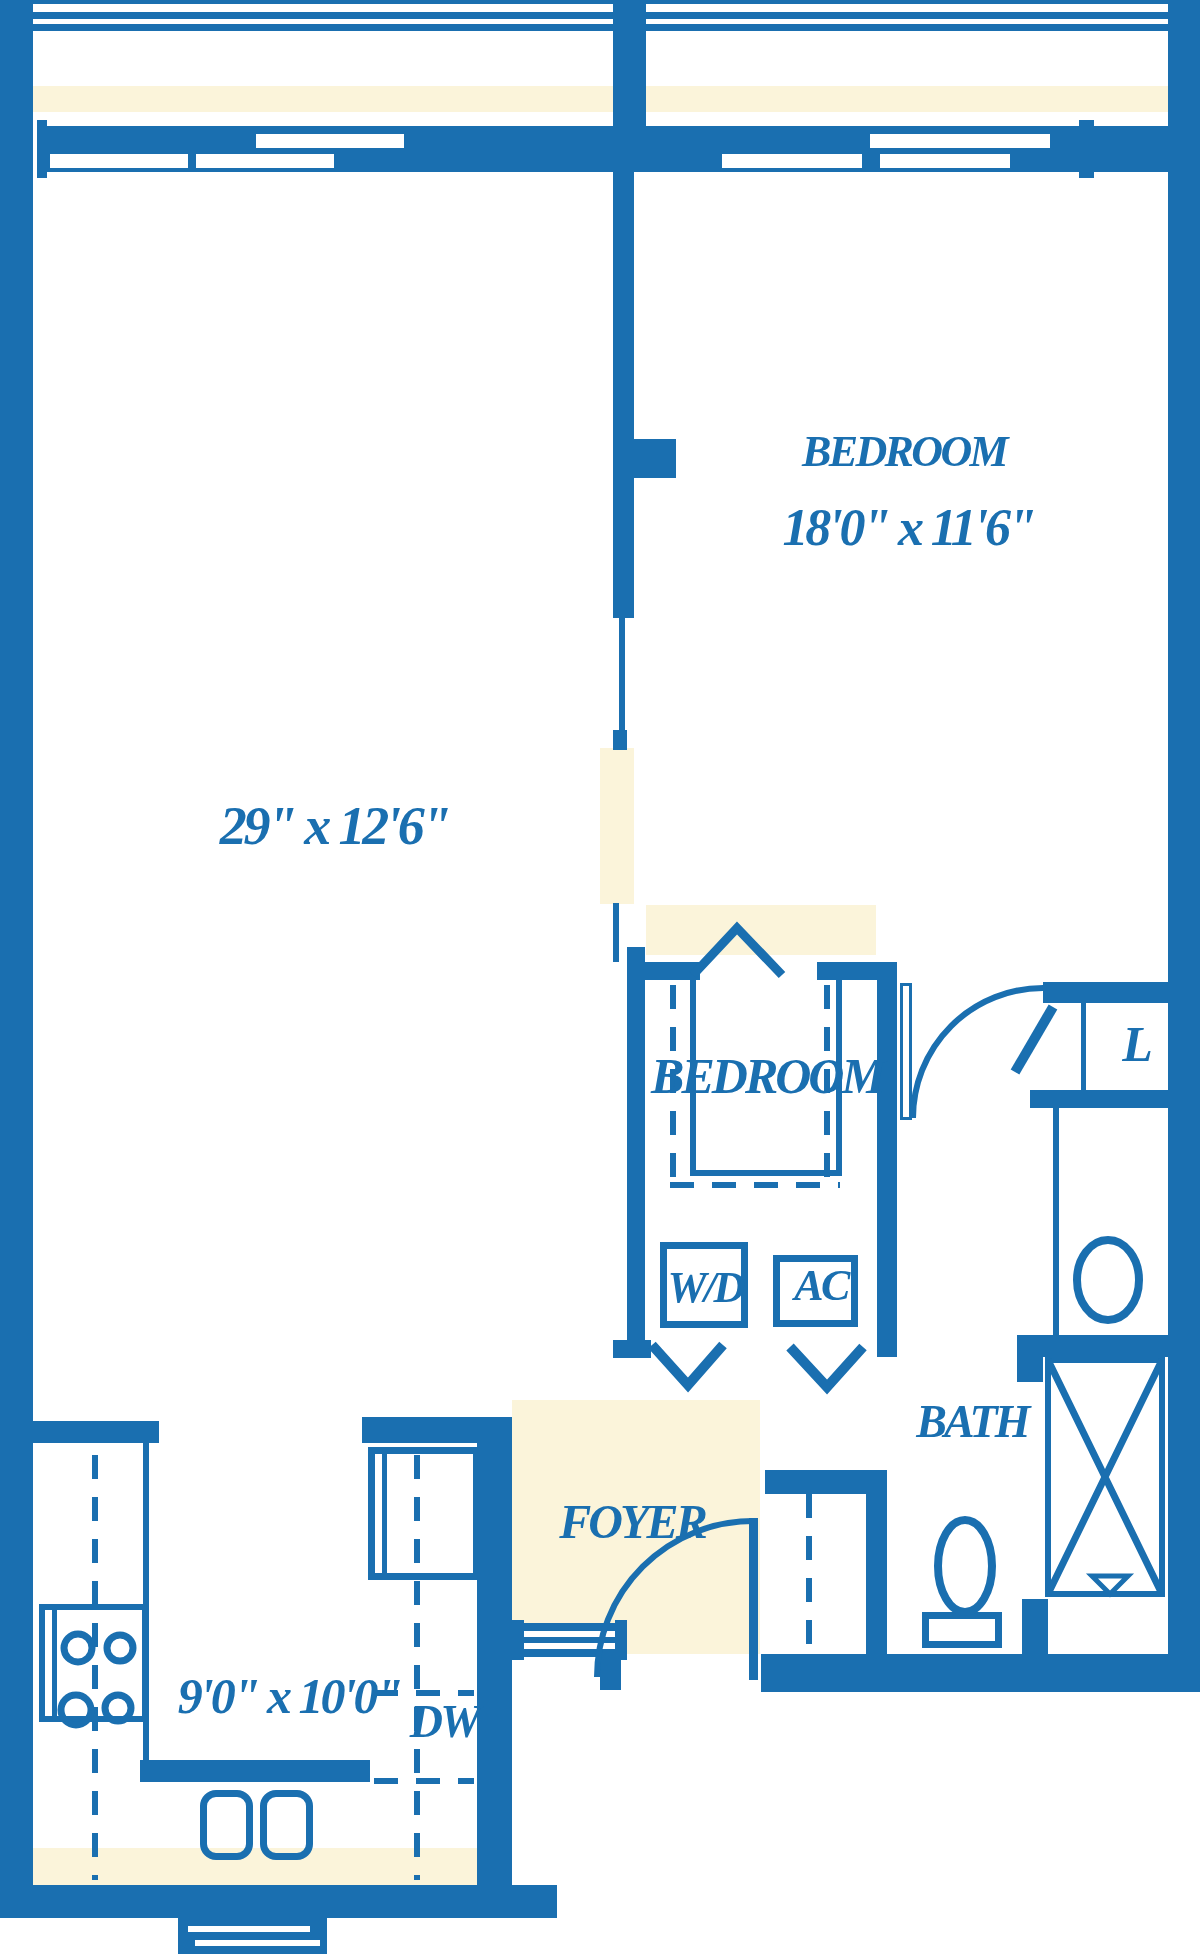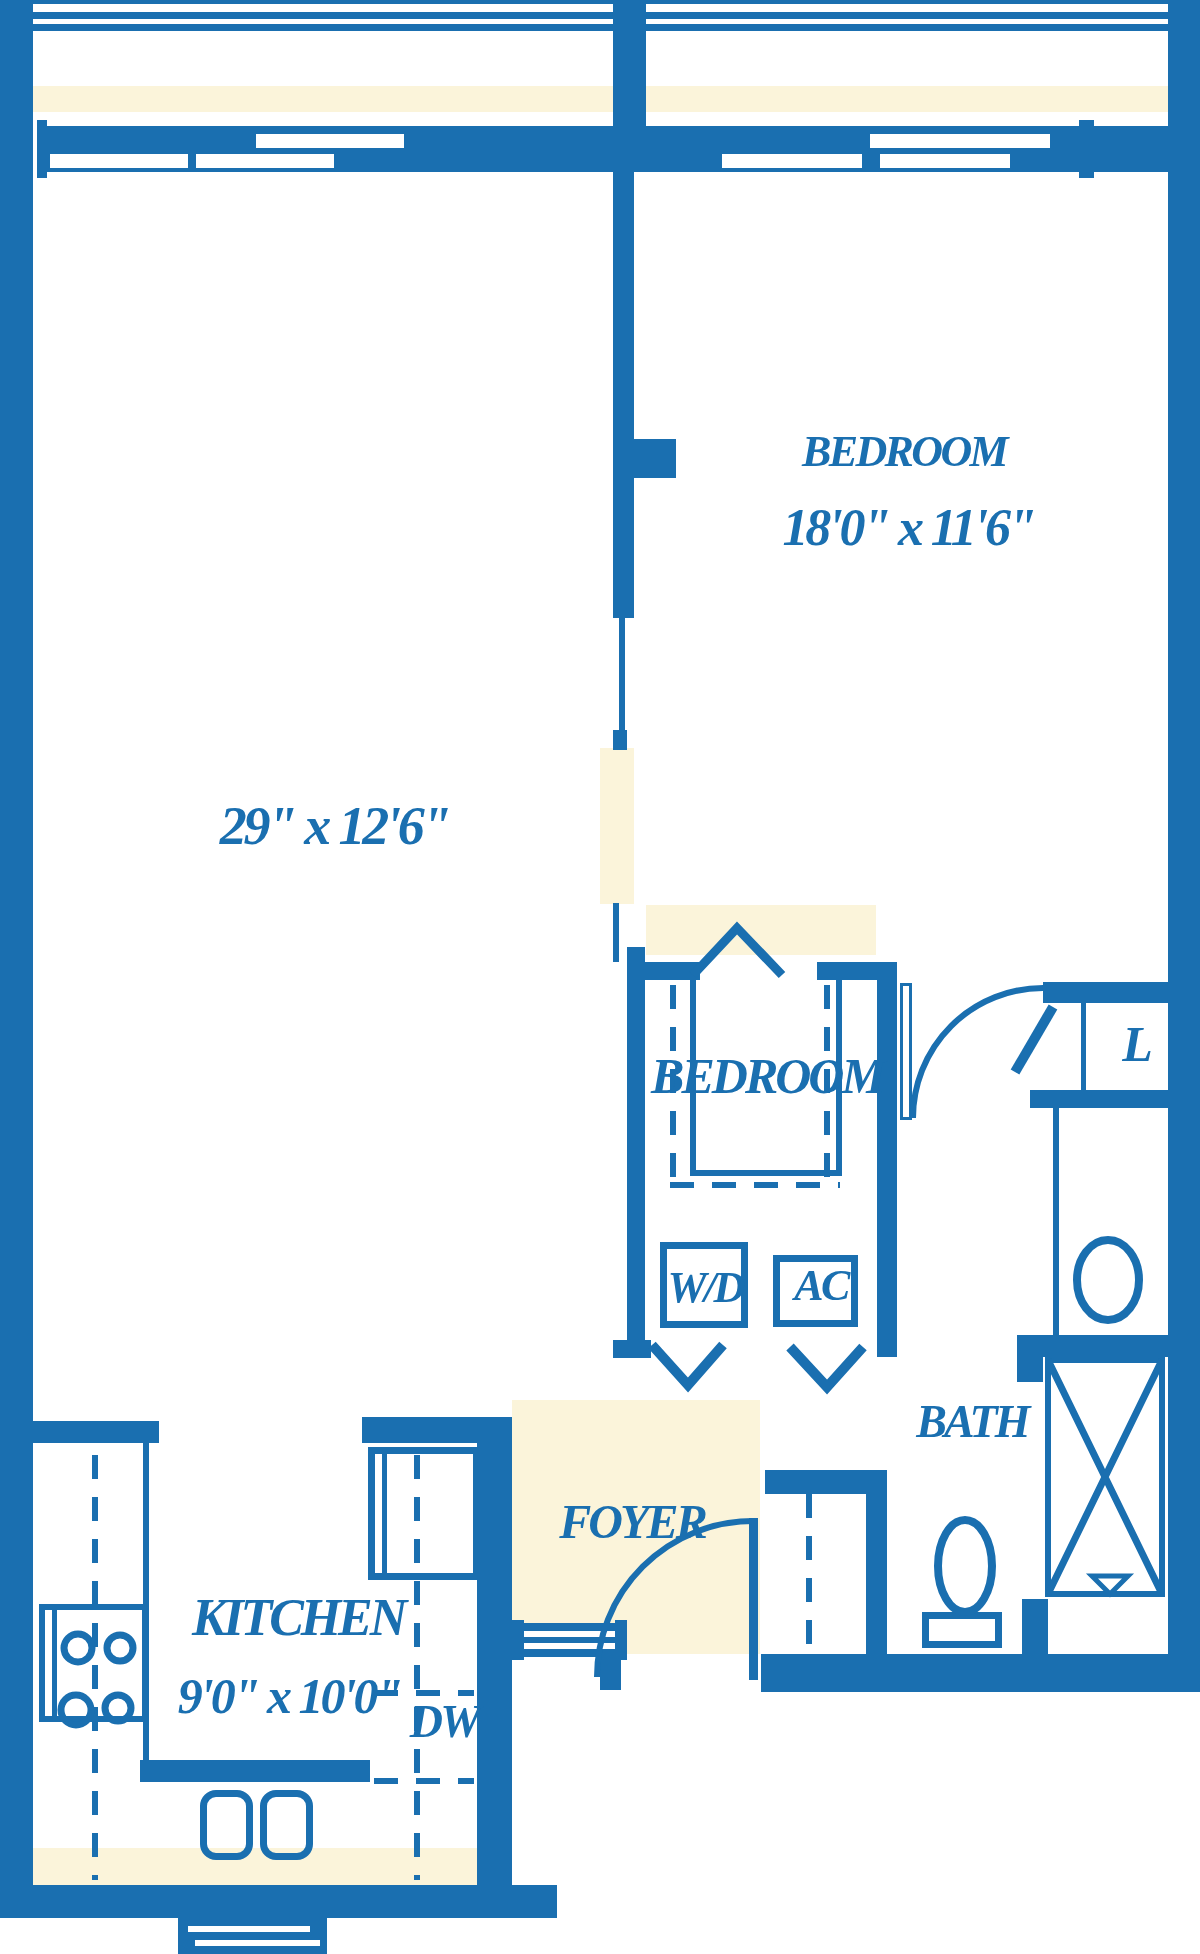--- a/index.html
+++ b/index.html
@@ -143,17 +143,16 @@
 
   <div class="lbl" style="left:334px;top:826px;font-size:54px;">29" x 12'6"</div>
   <div class="lbl" style="left:904px;top:452px;font-size:44px;">BEDROOM</div>
   <div class="lbl" style="left:908px;top:528px;font-size:52px;">18'0" x 11'6"</div>
   <div class="lbl" style="left:767px;top:1076px;font-size:50px;">BEDROOM</div>
   <div class="lbl" style="left:705px;top:1288px;font-size:44px;">W/D</div>
   <div class="lbl" style="left:821px;top:1286px;font-size:44px;">AC</div>
   <div class="lbl" style="left:1136px;top:1044px;font-size:50px;">L</div>
   <div class="lbl" style="left:972px;top:1422px;font-size:46px;font-style:italic;">BATH</div>
   <div class="lbl" style="left:610px;top:1522px;font-size:48px;margin-left:22px;">FOYER</div>
-  <div class="lbl" style="left:298px;top:1618px;font-size:52px;">KITCHEN</div>
   <div class="lbl" style="left:289px;top:1696px;font-size:50px;">9'0" x 10'0"</div>
   <div class="lbl" style="left:424px;top:1722px;font-size:46px;margin-left:20px;">DW</div>
 
 </div>
 
 </body></html>

